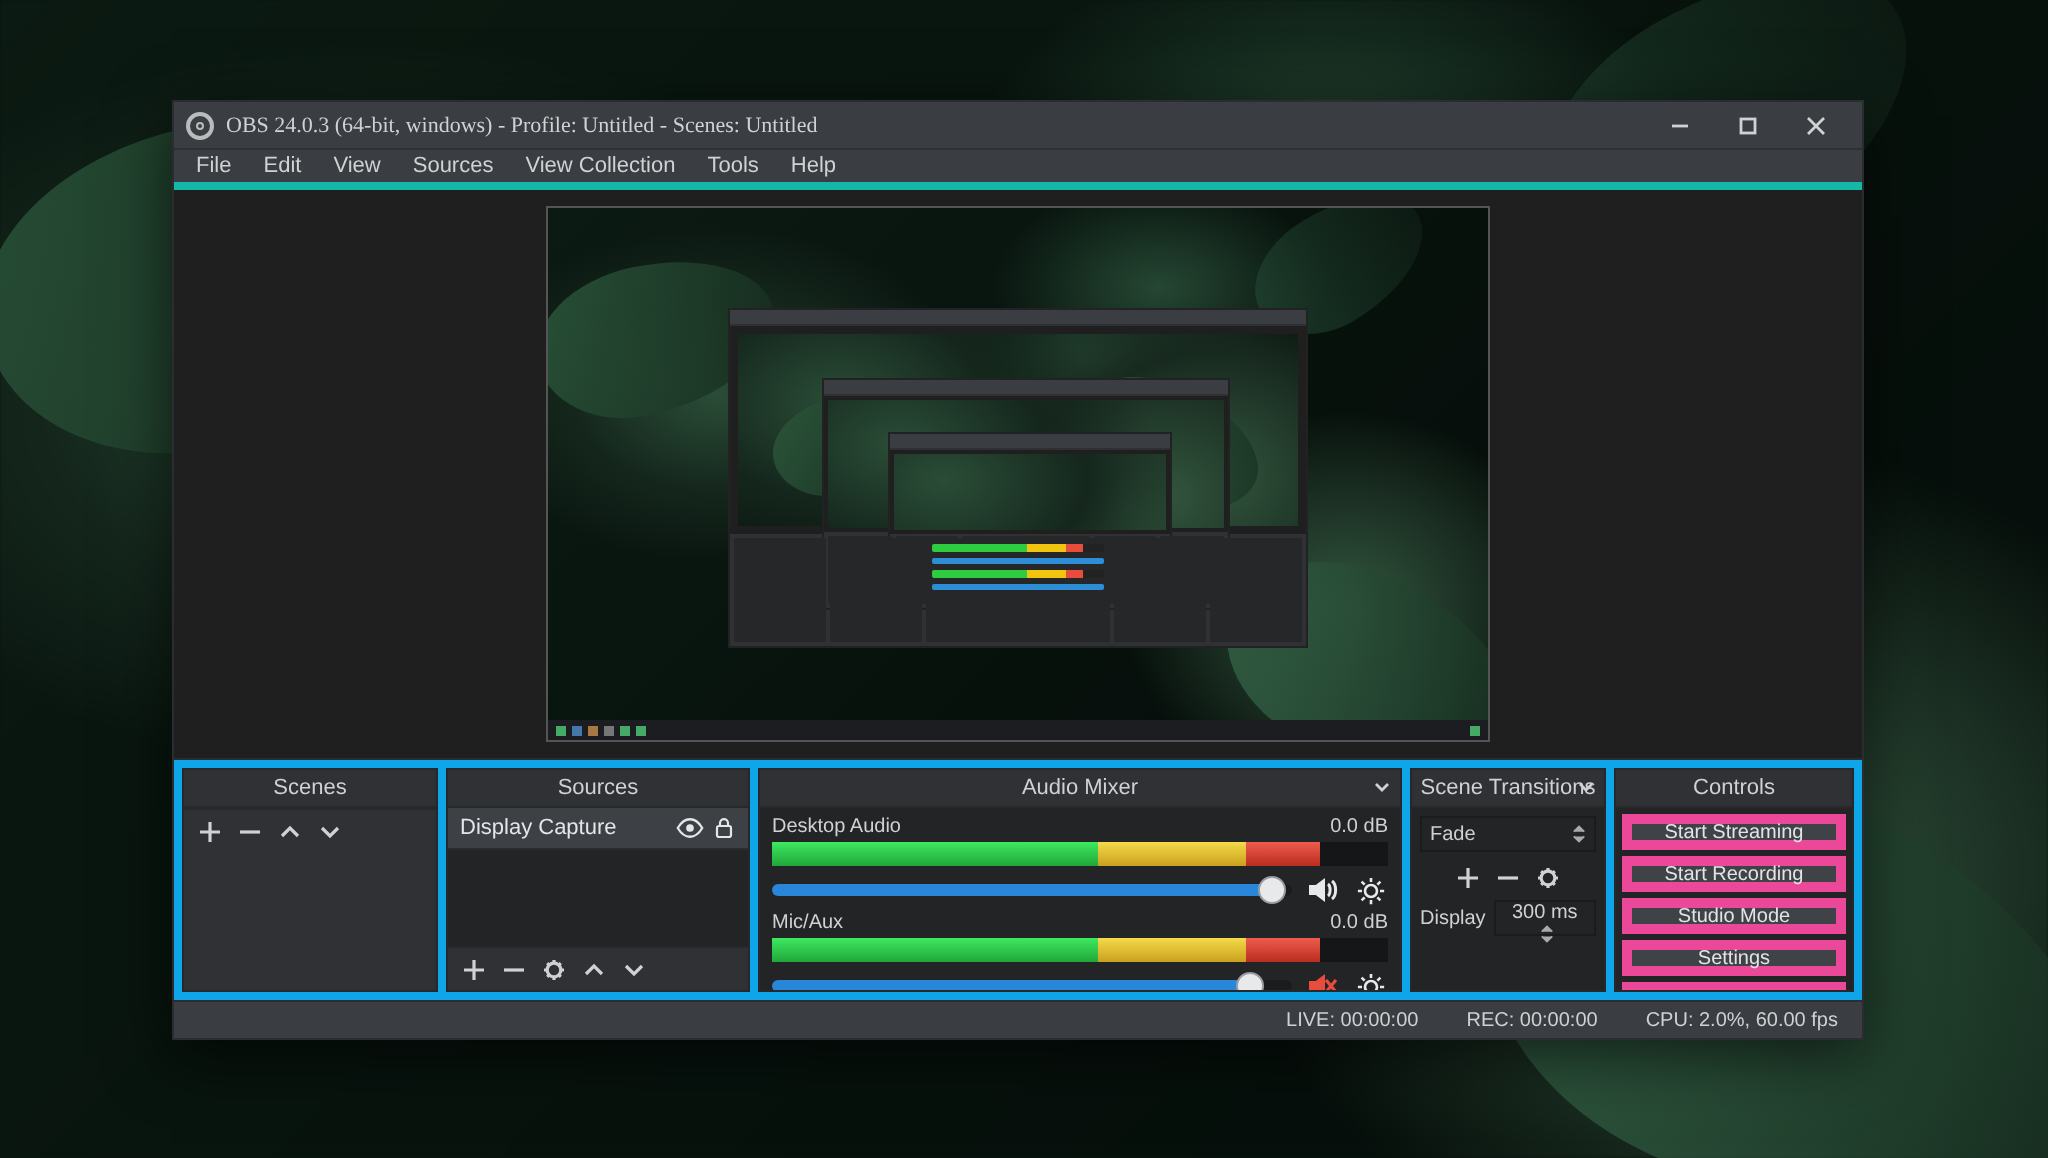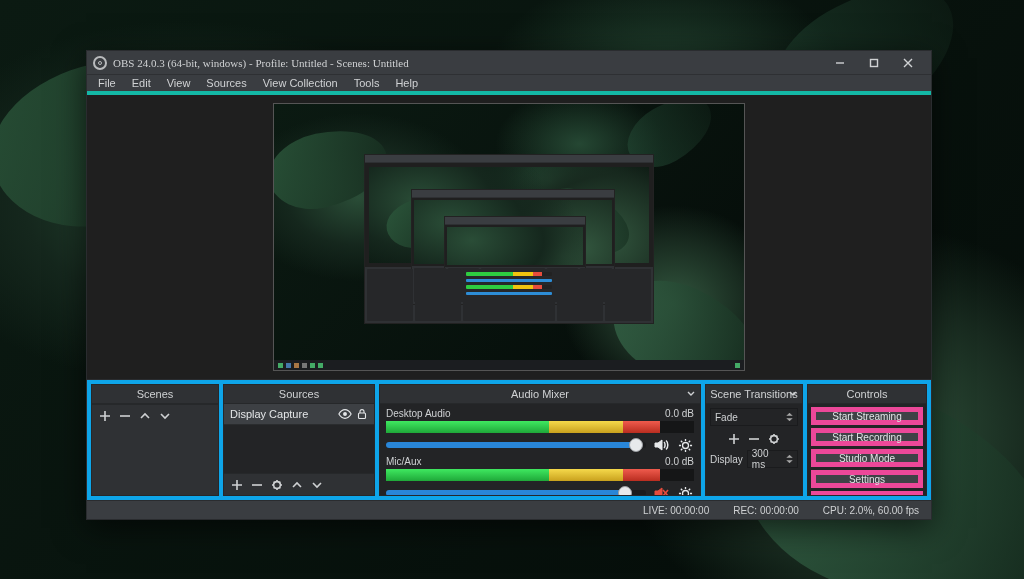--- a/index.html
+++ b/index.html
@@ -177,21 +177,21 @@
   .trans-body { padding:4px; font-size:10px; color:#cfd1d3; display:flex; flex-direction:column; gap:4px;}
   .select-box {
     background:#232426; border:1px solid #1a1b1d; height:18px; display:flex; align-items:center;
     padding:0 4px; justify-content:space-between; cursor:pointer; font-size:10px;
   }
   .updown { display:flex; flex-direction:column; gap:0; margin-left:2px;}
   .updown svg{width:7px;height:5px;stroke:#aaa;fill:#aaa;}
   .trans-icons { display:flex; gap:6px; justify-content:center; align-items:center; margin-top:2px;}
   .spin-input {
     background:#232426; border:1px solid #1a1b1d; height:18px; display:flex; align-items:center;
-    padding:0 4px; font-size:10px; width:52px; 
+    padding:0 4px; font-size:10px; width:52px; flex-direction:column;
   }
 
   
   .controls .panel-body { display:flex; flex-direction:column; gap:3px; padding:3px;}
   .ctrl-btn {
     background:#3f4246; border:5px solid #ec4899; color:#e2e4e6; font-size:10px;
     height:18px; display:flex; align-items:center; justify-content:center; cursor:pointer;
   }
 
   .statusbar {

